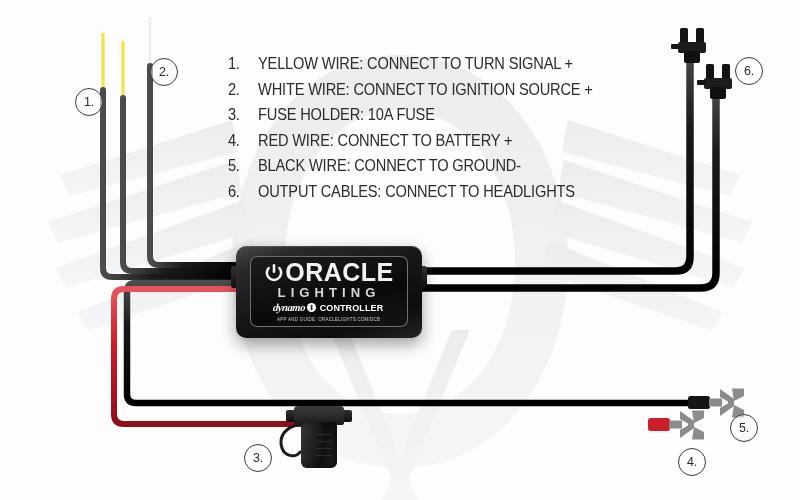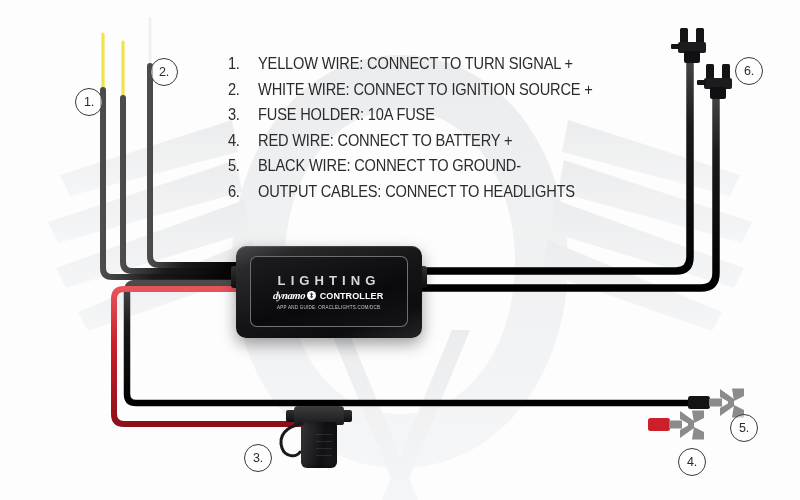--- a/index.html
+++ b/index.html
@@ -315,20 +315,27 @@
       <path d="M414 288 L701 288 Q716 288 716 273 L716 84" stroke="url(#blkWire)" stroke-width="7.5" fill="none" stroke-linecap="round" stroke-linejoin="round"></path>
     </g>
   </svg>
 
   <div id="module">
     <div class="mod-tab" style="left:-5px; top:20px; width:10px; height:22px;"></div>
     <div class="mod-tab" style="right:-5px; top:20px; width:10px; height:22px;"></div>
     <div class="mod-body"></div>
     <div class="mod-face">
 
+      <div class="brand-top">
+        <svg class="power-glyph" viewBox="0 0 24 24">
+          <path d="M12 2.6 L12 10.4" stroke="#f2f2f2" stroke-width="3.1" stroke-linecap="round" fill="none"></path>
+          <path d="M5.6 6.0 A8.6 8.6 0 1 0 18.4 6.0" stroke="#f2f2f2" stroke-width="3.1" fill="none" stroke-linecap="round"></path>
+        </svg>
+        <span>ORACLE</span>
+      </div>
 
       <div class="brand-sub">LIGHTING</div>
 
       <div class="brand-row3">
         <span class="dynamo">dynamo</span>
         <span class="bt-dot">
           <svg viewBox="0 0 12 12" width="7" height="7">
             <path d="M4 3.1 L8 8.6 L6 10.4 L6 1.6 L8 3.4 L4 8.9" stroke="#101012" stroke-width="1.25" fill="none" stroke-linejoin="round" stroke-linecap="round"></path>
           </svg>
         </span>

